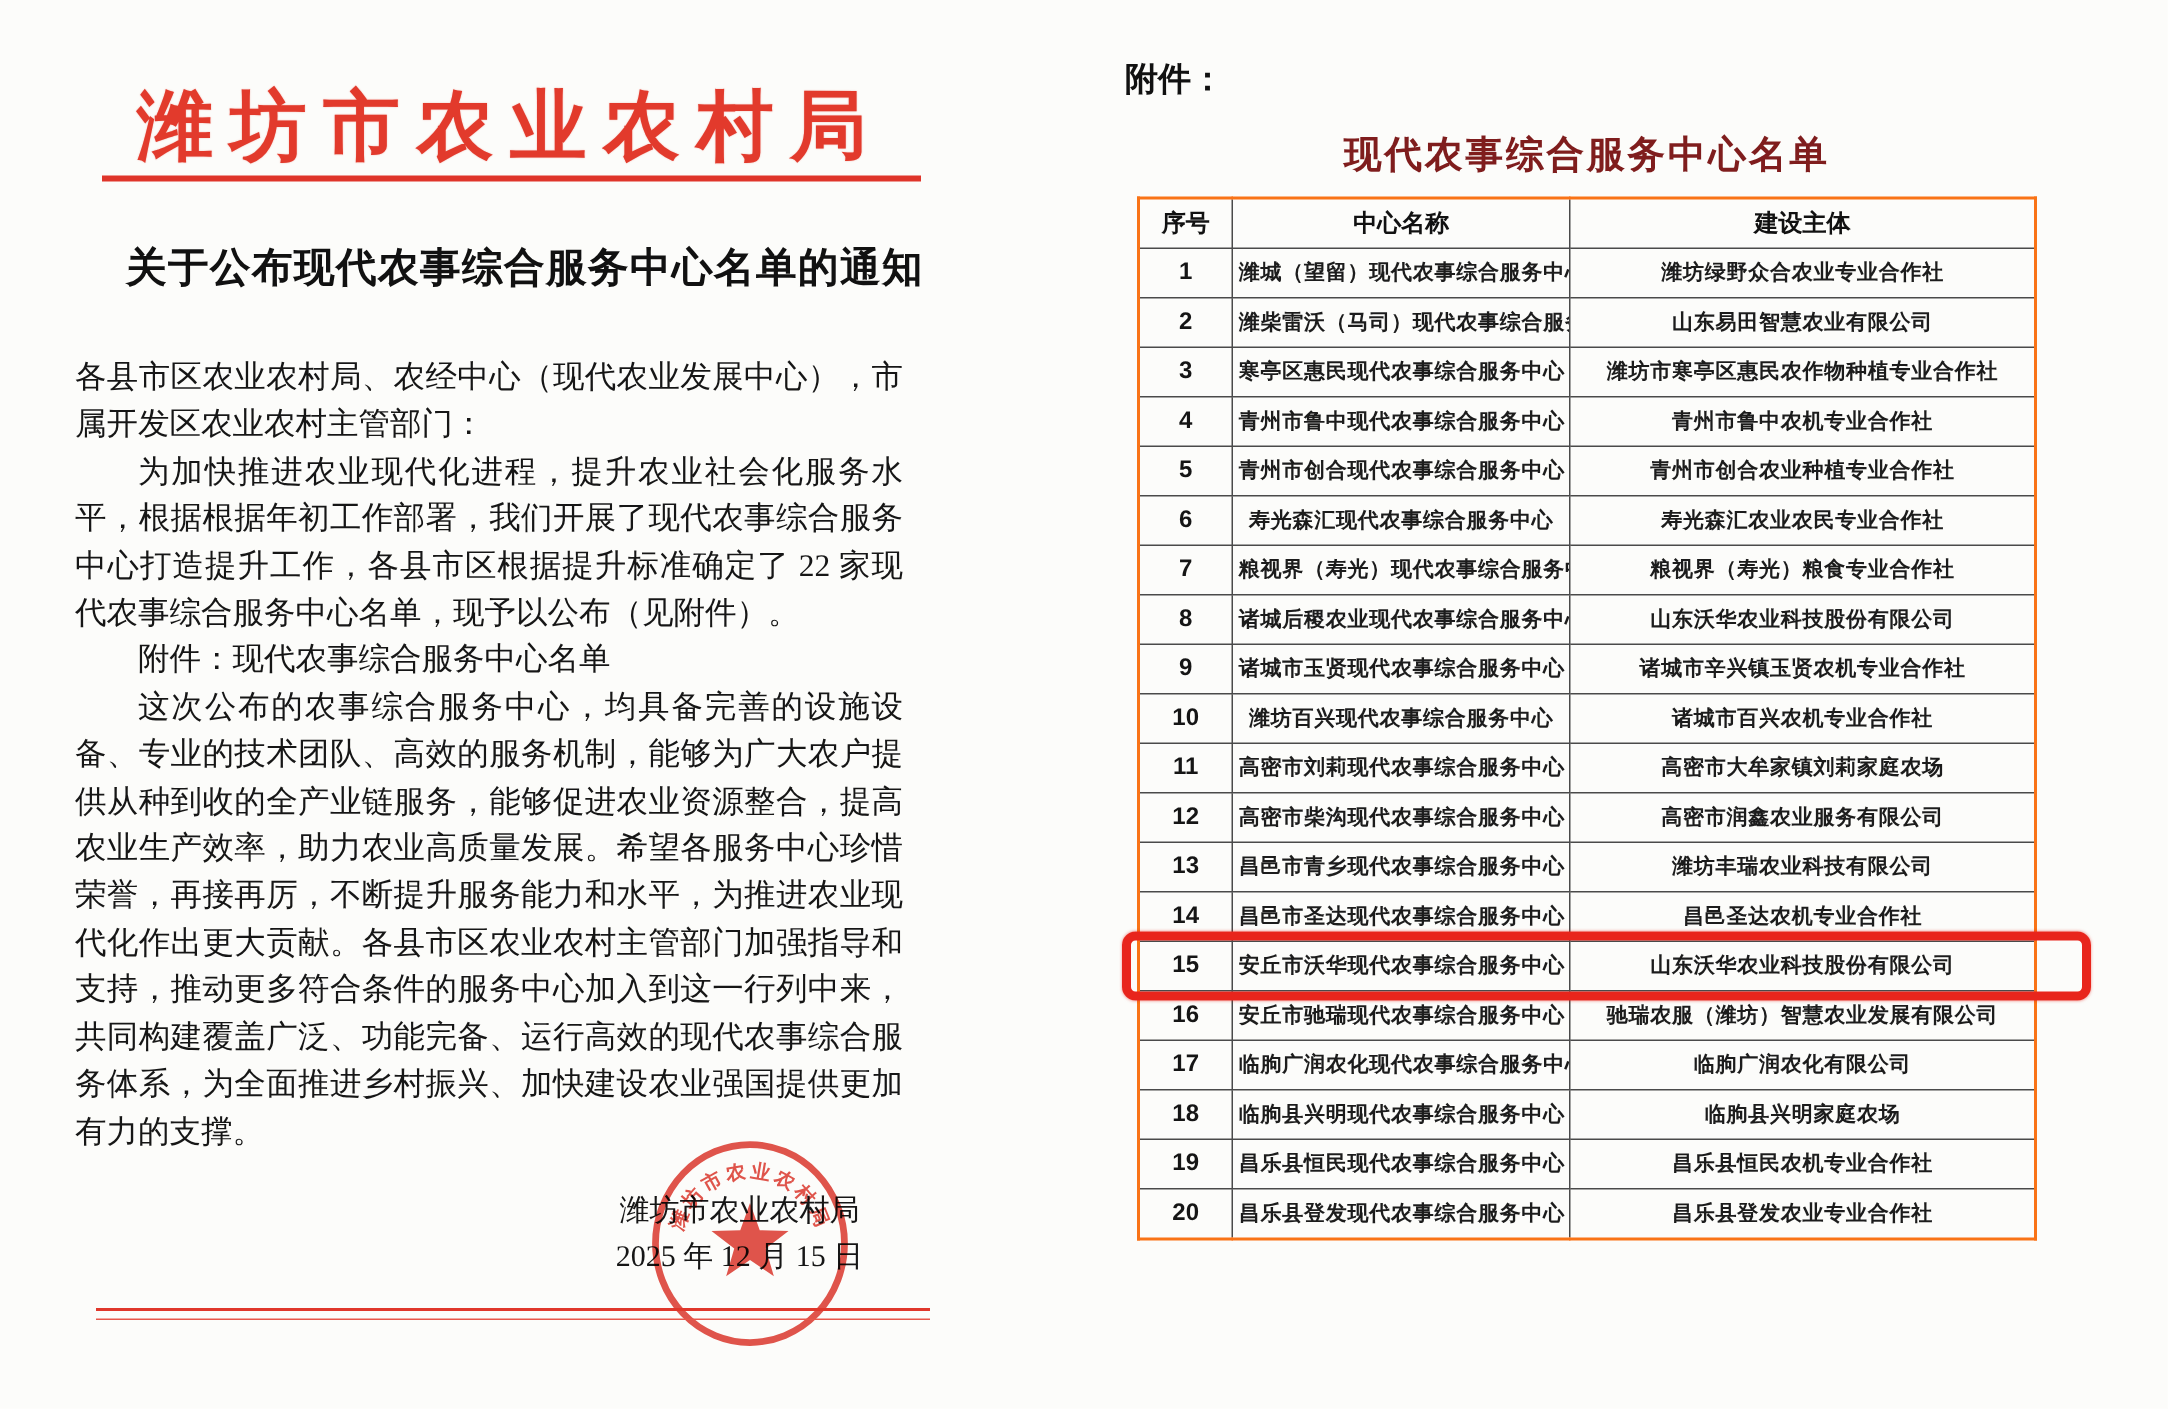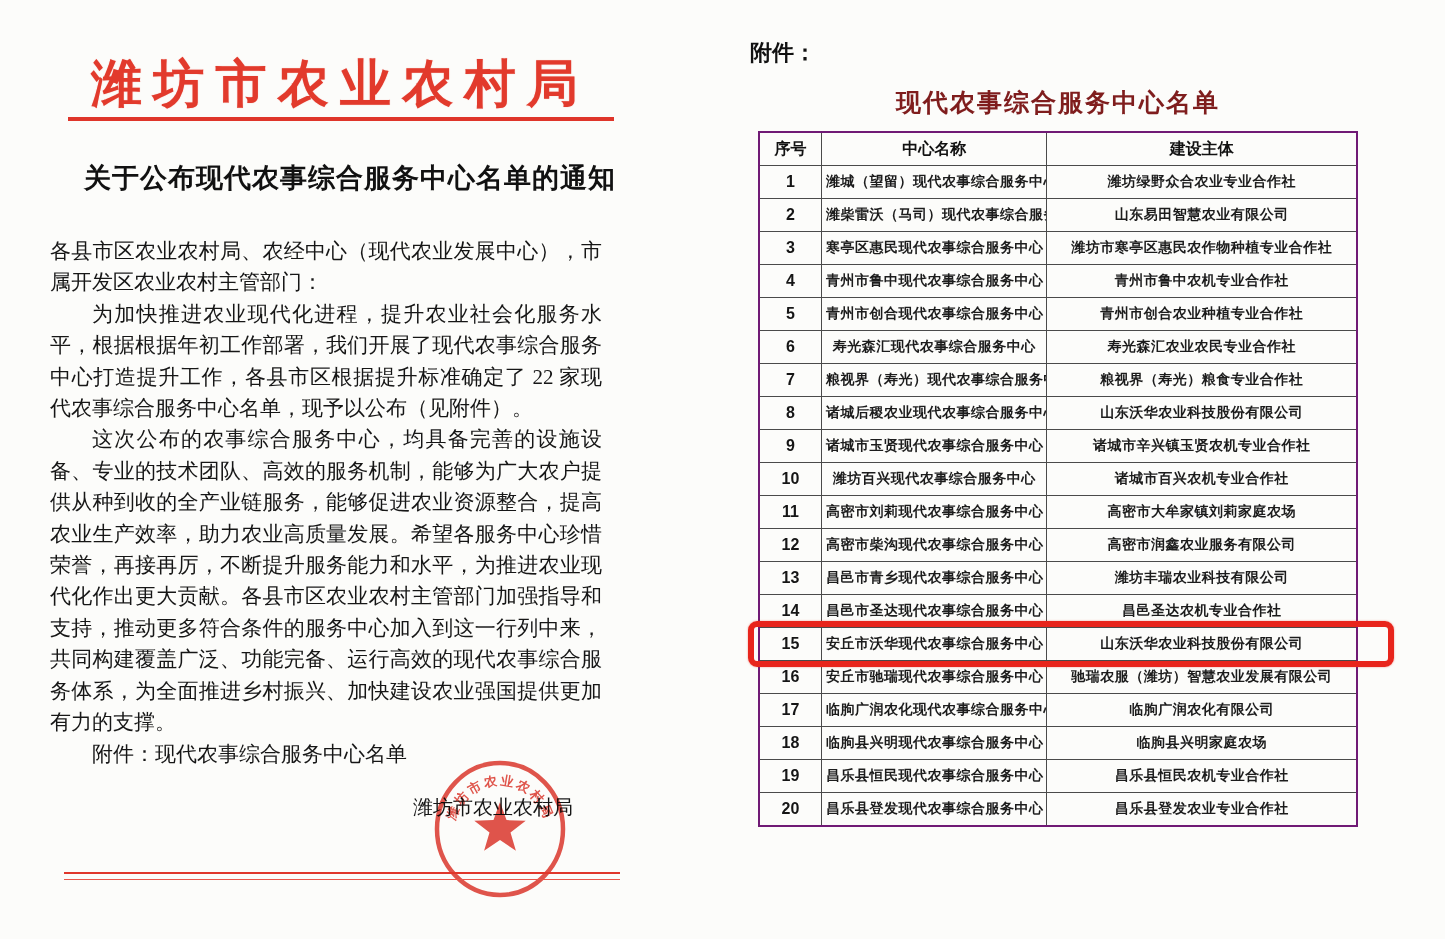--- a/index.html
+++ b/index.html
@@ -45,21 +45,21 @@
     top:38px;left:750px;font-size:22px;font-weight:700;color:#111;
     font-family:"Liberation Sans","DejaVu Sans",sans-serif;
   }
   .table-title{
     top:86px;left:758px;width:600px;text-align:center;
     font-size:25px;font-weight:700;color:#7f1d1d;letter-spacing:2px;
   }
   .table-wrap{top:131px;left:758px;width:600px;}
   table.centers{
     border-collapse:collapse;width:600px;table-layout:fixed;
-    border:2px solid #701a75;
+    border:2px solid #f97316;
   }
   table.centers th,table.centers td{
     border:1px solid #4a4a4a;height:32px;padding:0 4px;
     text-align:center;vertical-align:middle;overflow:hidden;white-space:nowrap;
   }
   table.centers th{
     font-family:"Liberation Sans","DejaVu Sans",sans-serif;
     font-size:16px;font-weight:700;color:#111;
   }
   td.col-no{
@@ -80,26 +80,27 @@
 </head>
 <body>
 
 <div class="abs masthead">潍坊市农业农村局</div>
 <div class="abs masthead-rule"></div>
 <div class="abs doc-title">关于公布现代农事综合服务中心名单的通知</div>
 
 <div class="abs doc-body">
   <p>各县市区农业农村局、农经中心（现代农业发展中心），市属开发区农业农村主管部门：</p>
   <p class="ind">为加快推进农业现代化进程，提升农业社会化服务水平，根据根据年初工作部署，我们开展了现代农事综合服务中心打造提升工作，各县市区根据提升标准确定了 22 家现代农事综合服务中心名单，现予以公布（见附件）。</p>
+  <p class="ind">附件：现代农事综合服务中心名单</p>
   <p class="ind">这次公布的农事综合服务中心，均具备完善的设施设备、专业的技术团队、高效的服务机制，能够为广大农户提供从种到收的全产业链服务，能够促进农业资源整合，提高农业生产效率，助力农业高质量发展。希望各服务中心珍惜荣誉，再接再厉，不断提升服务能力和水平，为推进农业现代化作出更大贡献。各县市区农业农村主管部门加强指导和支持，推动更多符合条件的服务中心加入到这一行列中来，共同构建覆盖广泛、功能完备、运行高效的现代农事综合服务体系，为全面推进乡村振兴、加快建设农业强国提供更加有力的支撑。</p>
-  <p class="ind">附件：现代农事综合服务中心名单</p>
 </div>
 
 <div class="abs sign-block">
   <div>潍坊市农业农村局</div>
+  <div>2025 年 12 月 15 日</div>
 </div>
 
 <svg class="abs seal" viewBox="0 0 140 144">
   <ellipse cx="70" cy="74" rx="63" ry="66" fill="none" stroke="#dd372c" stroke-width="4.5"></ellipse>
   <polygon points="70,47 76.5,65.1 95.7,65.7 80.5,77.4 85.9,95.8 70,85 54.1,95.8 59.5,77.4 44.3,65.7 63.5,65.1" fill="#dd372c"></polygon>
   <path id="sealArc" d="M 25.6 64.1 A 46 46 0 0 1 114.4 64.1" fill="none"></path>
   <text font-size="13" font-weight="bold" fill="#dd372c" letter-spacing="2.5" font-family="Liberation Serif, DejaVu Serif, serif">
     <textPath href="#sealArc" startOffset="50%" text-anchor="middle">潍坊市农业农村局</textPath>
   </text>
 </svg>

